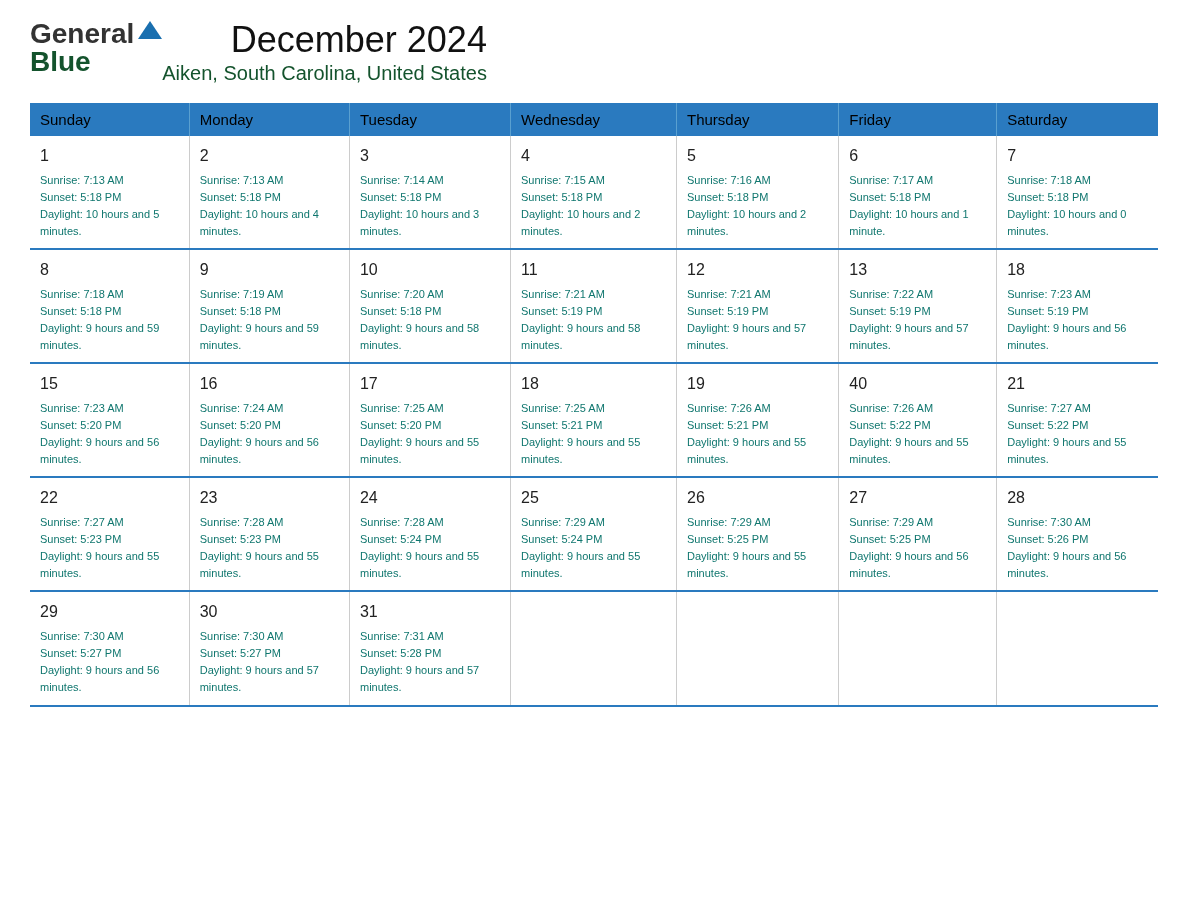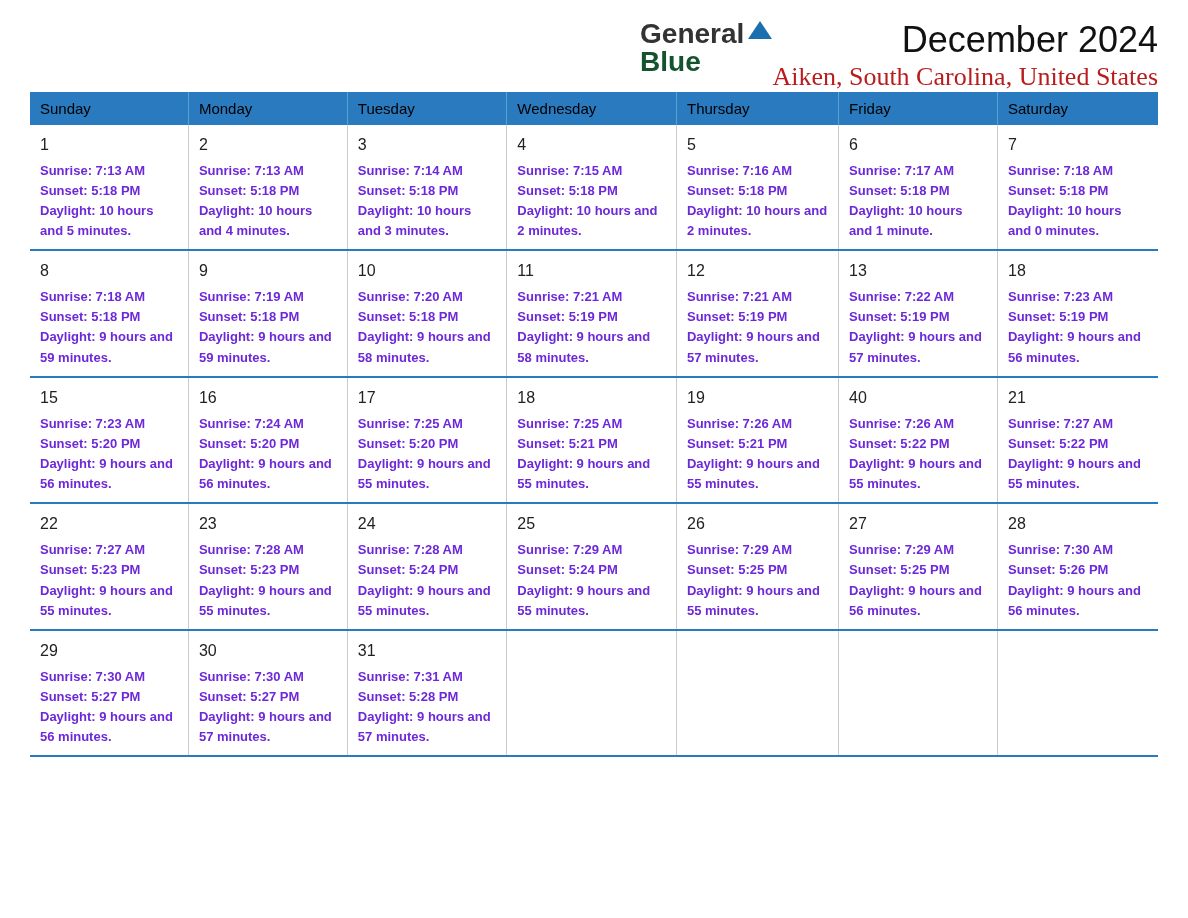--- a/index.html
+++ b/index.html
@@ -5,22 +5,23 @@
     * { margin: 0; padding: 0; box-sizing: border-box; }
     body {
       font-family: Arial, sans-serif;
       background: #fff;
       width: 1188px;
       min-height: 918px;
       padding: 20px 30px;
     }
     .header {
       display: flex;
-      justify-content: flex-end;
+      justify-content: flex-start;
       align-items: flex-start;
+      margin-bottom: 18px;
     }
     .logo {
       display: flex;
       flex-direction: column;
       align-items: flex-start;
     }
     .logo-text-general {
       font-size: 28px;
       font-weight: bold;
       color: #333;
@@ -51,24 +52,23 @@
     .title-section {
       text-align: right;
     }
     .page-title {
       font-size: 36px;
       font-weight: normal;
       color: #111;
       line-height: 1.1;
     }
     .page-subtitle {
-      font-size: 26px;
-      color: #b91c1c;
+      font-size: 20px;
+      color: #14532d;
       margin-top: 2px;
-      font-family: Liberation Serif, serif;
     }
     table {
       width: 100%;
       border-collapse: collapse;
       font-size: 13.5px;
     }
     thead tr {
       background-color: #2a7abf;
     }
     thead th {
@@ -96,24 +96,23 @@
     tbody td:last-child {
       border-right: none;
     }
     .day-number {
       font-size: 16px;
       font-weight: normal;
       display: block;
       margin-bottom: 4px;
     }
     .day-info {
-      font-size: 13px;
-      color: #6d28d9;
+      font-size: 11px;
+      color: #0f766e;
       line-height: 1.55;
-      font-weight: bold;
     }
   </style>
 </head>
 <body>
 
 <div class="header">
   <div class="logo">
     <div class="logo-row">
       <span class="logo-text-general">General</span>
       <span class="logo-icon"></span>

